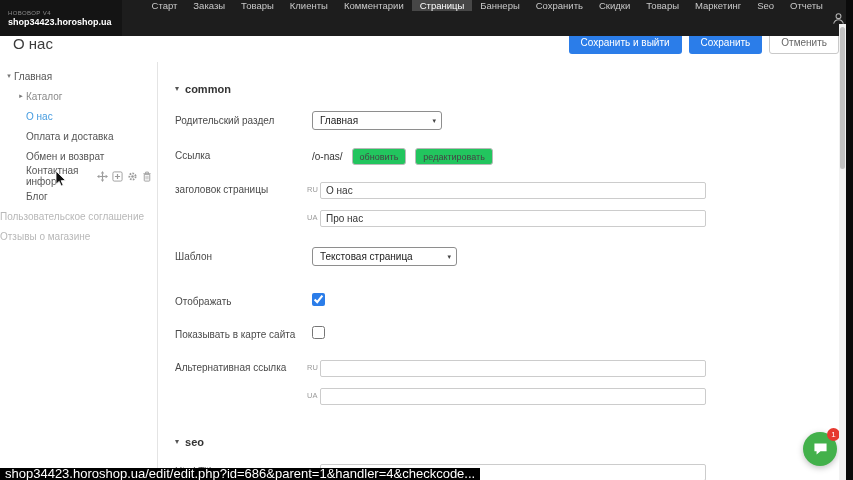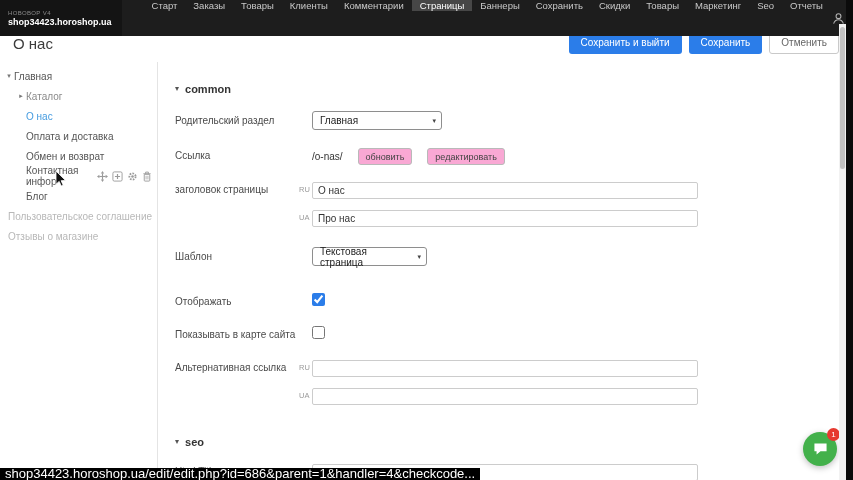--- a/index.html
+++ b/index.html
@@ -24,47 +24,47 @@
   .btn{font-size:10px;line-height:1;padding:5px 11px;border-radius:3px;border:1px solid transparent;cursor:pointer;font-family:inherit;}
   .btn-primary{background:#2b7de9;color:#fff;}
   .btn-outline{background:#fff;border-color:#c9c9c9;color:#666;}
 
   
   .sidebar{position:absolute;top:62px;left:0;bottom:0;width:157px;border-right:1px solid #e4e4e4;padding-top:4px;background:#fff;}
   .trow{display:flex;align-items:center;height:20px;font-size:10px;color:#555;cursor:pointer;}
   .trow .arr{width:10px;font-size:7px;color:#777;text-align:center;flex-shrink:0;}
   .pl-root{padding-left:4px;}
   .pl-child{padding-left:16px;}
-  .pl-muted{padding-left:8px;}
+  .pl-muted{padding-left:0;}
   .blue{color:#449be0;}
   .dim{color:#8b8b8b;}
   .muted{color:#b8b8b8;}
   .row-icons{margin-left:auto;display:flex;align-items:center;gap:4px;padding-right:5px;}
   .row-icons span{display:flex;cursor:pointer;}
   .cursor{position:absolute;left:55px;top:170px;z-index:9;pointer-events:none;}
 
   
   .main{position:absolute;top:62px;left:158px;right:14px;bottom:0;padding:20px 0 0 17px;overflow:hidden;background:#fff;}
   .sec{display:flex;align-items:center;gap:6px;margin-bottom:16px;cursor:pointer;height:13px;}
   .sec .sarr{font-size:8px;color:#555;}
   .sec-title{font-size:11px;font-weight:bold;color:#333;}
   .sec-seo{margin-bottom:14px;margin-top:30px;}
   .frow{display:flex;align-items:flex-start;}
   .flabel{width:137px;flex-shrink:0;font-size:10px;color:#4a4a4a;padding-top:4px;line-height:12px;}
   .sublabel{font-size:7.5px;color:#9d9d9d;margin-top:3px;line-height:8px;}
   .fctrl{display:flex;flex-direction:column;}
-  .iwrap{position:relative;}
+  .iwrap{position:relative;margin-left:8px;}
   .iwrap + .iwrap{margin-top:9px;}
   .lang{position:absolute;left:-13px;top:5px;font-size:7.5px;color:#9a9a9a;}
   .tin{width:386px;height:17px;border:1px solid #ccc;border-radius:2px;font-size:10px;color:#333;padding:0 5px;font-family:inherit;outline:none;box-sizing:border-box;}
   .selbox{height:19px;border:1px solid #8e8e8e;border-radius:3px;background:#fff;display:flex;align-items:center;justify-content:space-between;padding:0 5px 0 7px;font-size:10px;color:#222;cursor:pointer;gap:10px;box-sizing:border-box;}
   .selbox .sarr{font-size:7px;color:#444;}
   .linkline{display:flex;align-items:center;gap:9px;padding-top:2px;}
   .linkval{font-size:10px;color:#333;}
-  .mini-btn{font-size:9px;padding:2.5px 7px;border:1px solid #b9b9b9;border-radius:3px;background:#f9a8d4;color:#444;cursor:pointer;font-family:inherit;margin-left:6px;}
+  .mini-btn{font-size:9px;padding:2.5px 7px;border:1px solid #b9b9b9;border-radius:3px;background:#22c55e;color:#444;cursor:pointer;font-family:inherit;}
   .cb{width:13px;height:13px;accent-color:#2b7de9;margin:1px 0 0 0;cursor:pointer;}
   .mb16{margin-bottom:16px;} .mb15{margin-bottom:15px;} .mb17{margin-bottom:17px;}
   .mb19{margin-bottom:26px;} .mb20{margin-bottom:20px;}
 
   
   .statusbar{position:absolute;left:0;bottom:0;height:12px;background:#000;color:#fff;font-size:13px;line-height:12px;padding:0 5px;white-space:nowrap;z-index:8;}
   .chat{position:absolute;right:16px;bottom:14px;width:34px;height:34px;border-radius:50%;background:#43b14b;display:flex;align-items:center;justify-content:center;cursor:pointer;box-shadow:0 2px 6px rgba(0,0,0,.25);z-index:8;}
   .chat-badge{position:absolute;top:-4px;right:-3px;width:13px;height:13px;border-radius:50%;background:#e6392f;color:#fff;font-size:8px;display:flex;align-items:center;justify-content:center;}
   .edge{position:absolute;top:0;right:0;width:7px;height:100%;background:#0b0b0b;z-index:10;}
   .sb-track{position:absolute;top:24px;right:7px;width:7px;bottom:0;background:#f2f2f2;z-index:10;}
@@ -224,21 +224,21 @@
         <div class="iwrap">
           <span class="lang">UA</span>
           <input class="tin" type="text" value="Про нас" style="">
         </div>
       </div>
     </div>
 
     <div class="frow mb19">
       <div class="flabel">Шаблон</div>
       <div class="fctrl">
-        <div class="selbox" style="width:115px;">
+        <div class="selbox" style="width:145px;">
           <span>Текстовая страница</span>
           <span class="sarr">▾</span>
         </div>
       </div>
     </div>
 
     <div class="frow mb17">
       <div class="flabel">Отображать</div>
       <div class="fctrl">
         <input class="cb" type="checkbox" checked="" style="">

